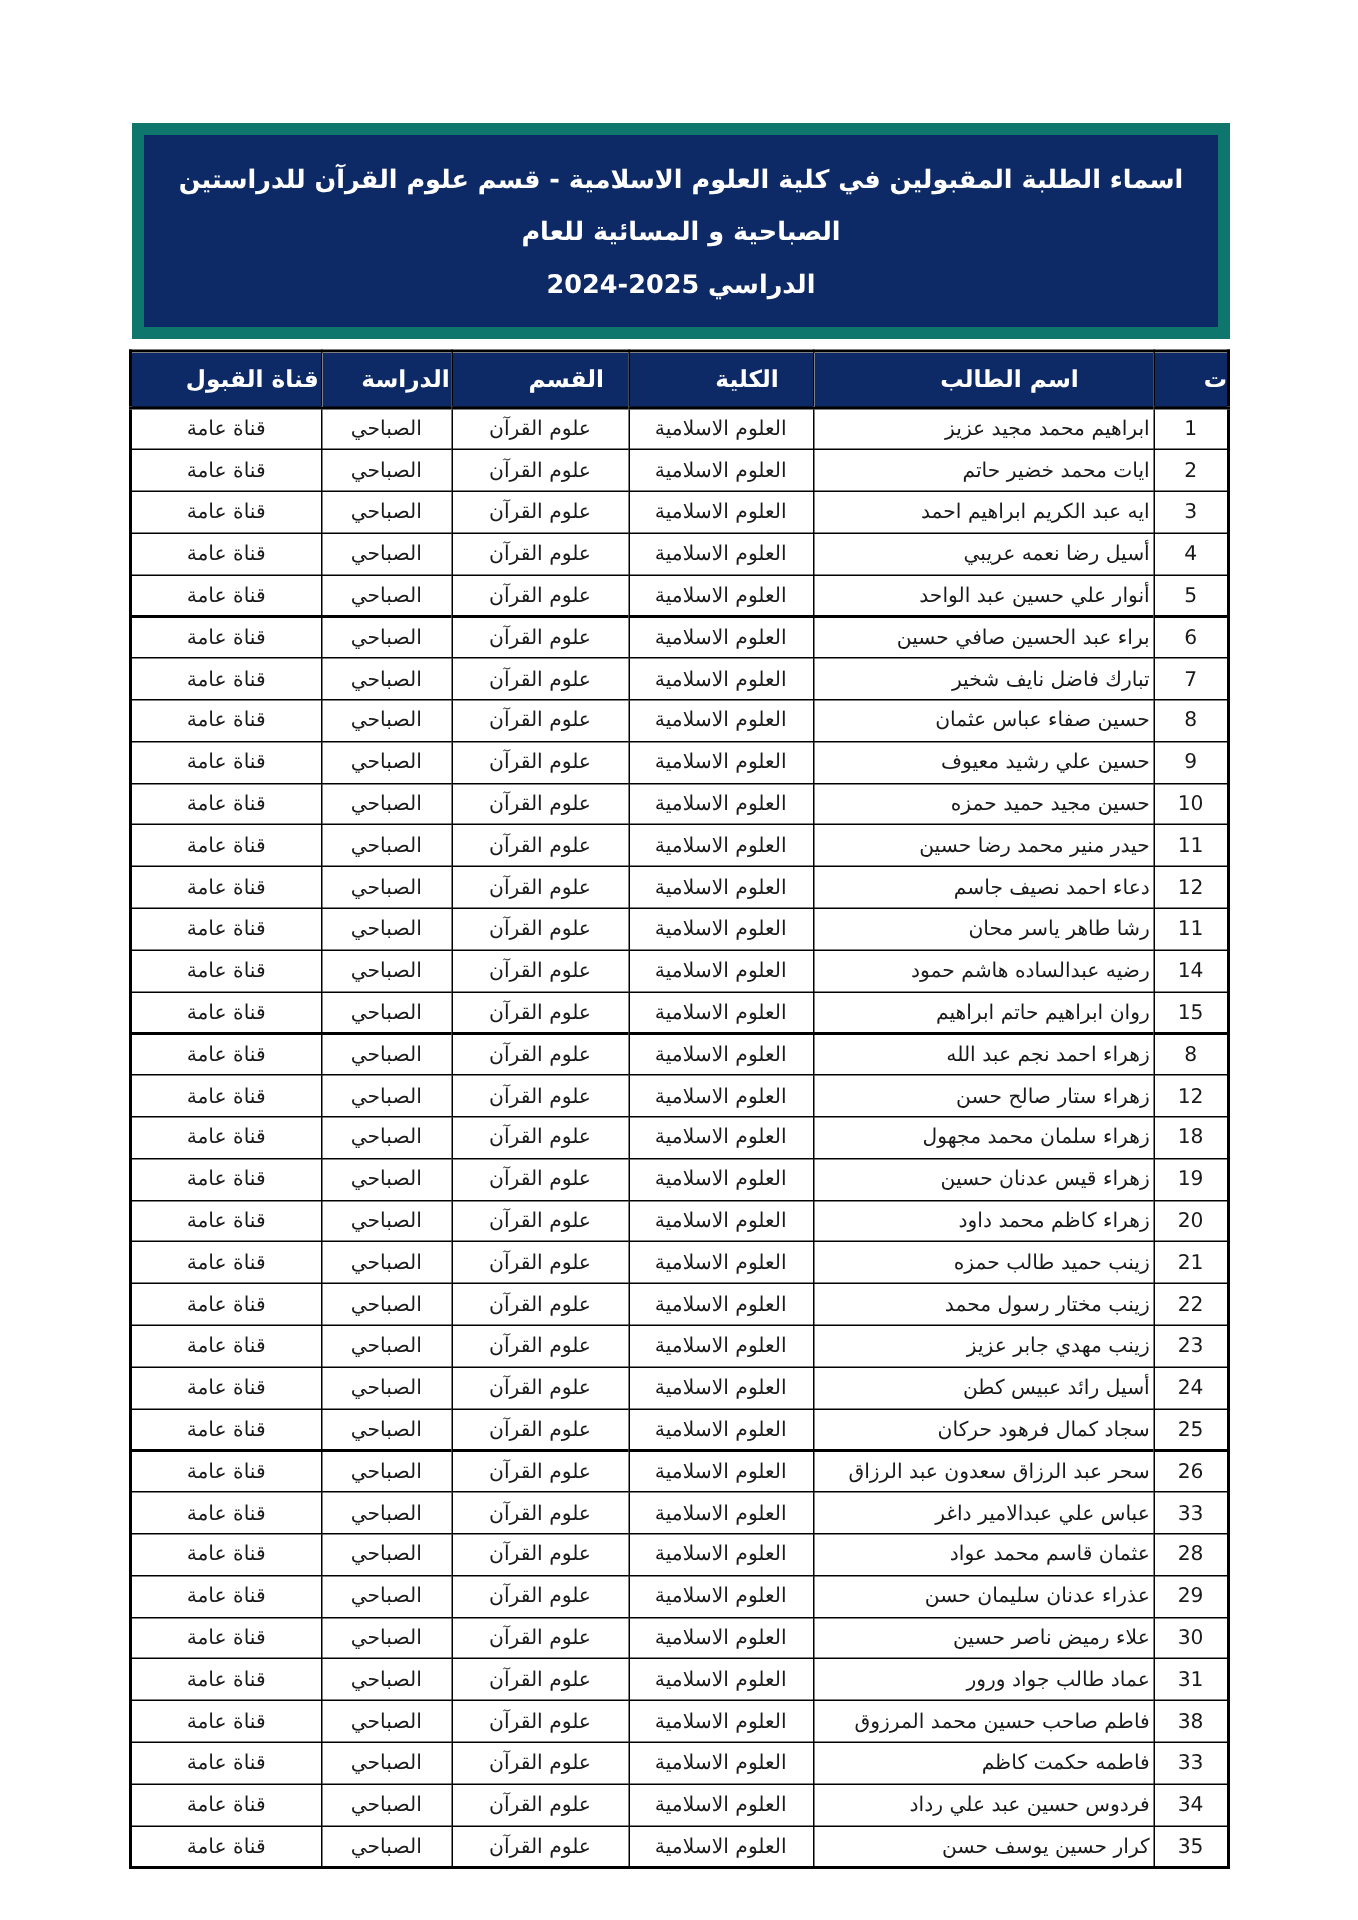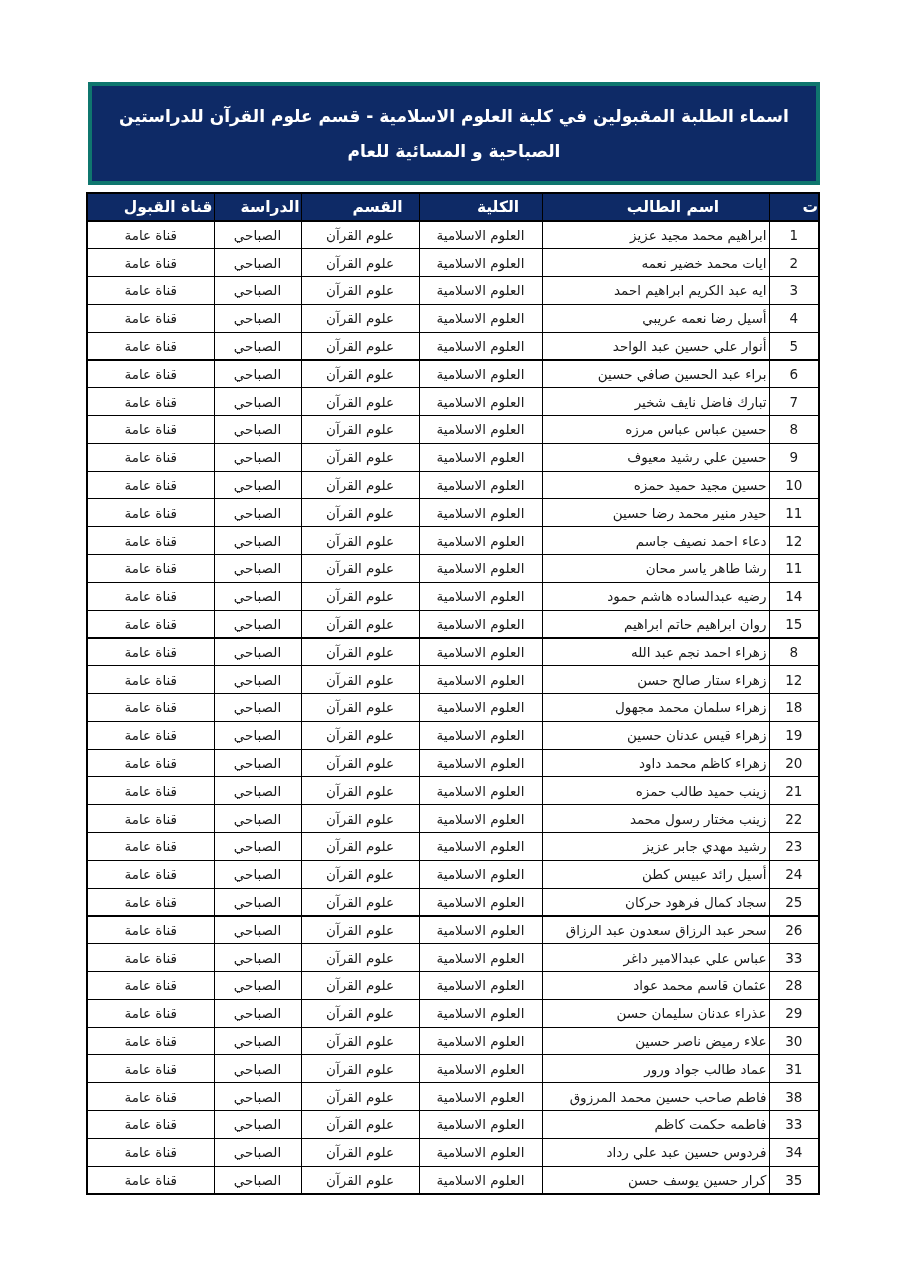--- a/index.html
+++ b/index.html
@@ -20,21 +20,21 @@
     position: absolute;
     top: 82px;
     right: 85px;
     width: 732px;
   }
   .title-block {
     box-sizing: border-box;
     width: 732px;
     min-height: 103px;
     background: #0e2a66;
-    border: 4px solid #0f766e;
+    border: 8px solid #0f766e;
     color: #ffffff;
     text-align: center;
     padding: 13px 14px 10px 14px;
   }
   .title-line {
     font-size: 17px;
     font-weight: bold;
     line-height: 35px;
     white-space: normal;
   }
@@ -52,21 +52,21 @@
     white-space: nowrap;
   }
   table.roster {
     border: 2px solid #000000;
   }
   table.roster thead th {
     background: #0e2a66;
     color: #ffffff;
     font-weight: bold;
     font-size: 15.5px;
-    height: 28px;
+    height: 38px;
     text-align: center;
     border-bottom: 2px solid #000000;
     padding-left: 36px;
   }
   table.roster tbody td {
     height: 27.8px;
     font-size: 13.5px;
     color: #1a1a1a;
     background: #ffffff;
     text-align: center;
@@ -88,20 +88,21 @@
   col.c-channel { width: 127px; }
 </style>
 </head>
 <body>
 
 <div class="page">
   <div class="content">
 
     <div class="title-block">
       <div class="title-line">اسماء الطلبة المقبولين في كلية العلوم الاسلامية - قسم علوم القرآن للدراستين الصباحية و المسائية للعام</div>
+      <div class="title-line">الدراسي 2025-2024</div>
     </div>
 
     <table class="roster">
       <colgroup>
         <col class="c-no">
         <col class="c-name">
         <col class="c-college">
         <col class="c-dept">
         <col class="c-study">
         <col class="c-channel">
@@ -120,21 +121,21 @@
       <tr>
             <td>1</td>
             <td class="name-cell">ابراهيم محمد مجيد عزيز</td>
             <td>العلوم الاسلامية</td>
             <td>علوم القرآن</td>
             <td>الصباحي</td>
             <td>قناة عامة</td>
           </tr>
           <tr>
             <td>2</td>
-            <td class="name-cell">ايات محمد خضير نعمه</td>
+            <td class="name-cell">ايات محمد خضير حاتم</td>
             <td>العلوم الاسلامية</td>
             <td>علوم القرآن</td>
             <td>الصباحي</td>
             <td>قناة عامة</td>
           </tr>
           <tr>
             <td>3</td>
             <td class="name-cell">ايه عبد الكريم ابراهيم احمد</td>
             <td>العلوم الاسلامية</td>
             <td>علوم القرآن</td>
@@ -168,21 +169,21 @@
           <tr>
             <td>7</td>
             <td class="name-cell">تبارك فاضل نايف شخير</td>
             <td>العلوم الاسلامية</td>
             <td>علوم القرآن</td>
             <td>الصباحي</td>
             <td>قناة عامة</td>
           </tr>
           <tr>
             <td>8</td>
-            <td class="name-cell">حسين عباس عباس مرزه</td>
+            <td class="name-cell">حسين صفاء عباس عثمان</td>
             <td>العلوم الاسلامية</td>
             <td>علوم القرآن</td>
             <td>الصباحي</td>
             <td>قناة عامة</td>
           </tr>
           <tr>
             <td>9</td>
             <td class="name-cell">حسين علي رشيد معيوف</td>
             <td>العلوم الاسلامية</td>
             <td>علوم القرآن</td>
@@ -288,21 +289,21 @@
           <tr>
             <td>22</td>
             <td class="name-cell">زينب مختار رسول محمد</td>
             <td>العلوم الاسلامية</td>
             <td>علوم القرآن</td>
             <td>الصباحي</td>
             <td>قناة عامة</td>
           </tr>
           <tr>
             <td>23</td>
-            <td class="name-cell">رشيد مهدي جابر عزيز</td>
+            <td class="name-cell">زينب مهدي جابر عزيز</td>
             <td>العلوم الاسلامية</td>
             <td>علوم القرآن</td>
             <td>الصباحي</td>
             <td>قناة عامة</td>
           </tr>
           <tr>
             <td>24</td>
             <td class="name-cell">أسيل رائد عبيس كطن</td>
             <td>العلوم الاسلامية</td>
             <td>علوم القرآن</td>

